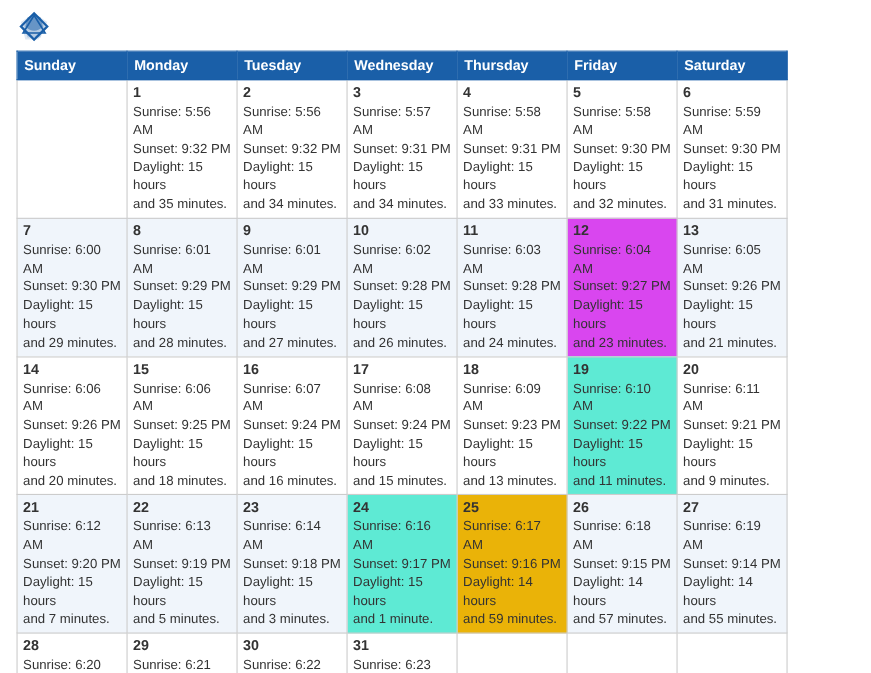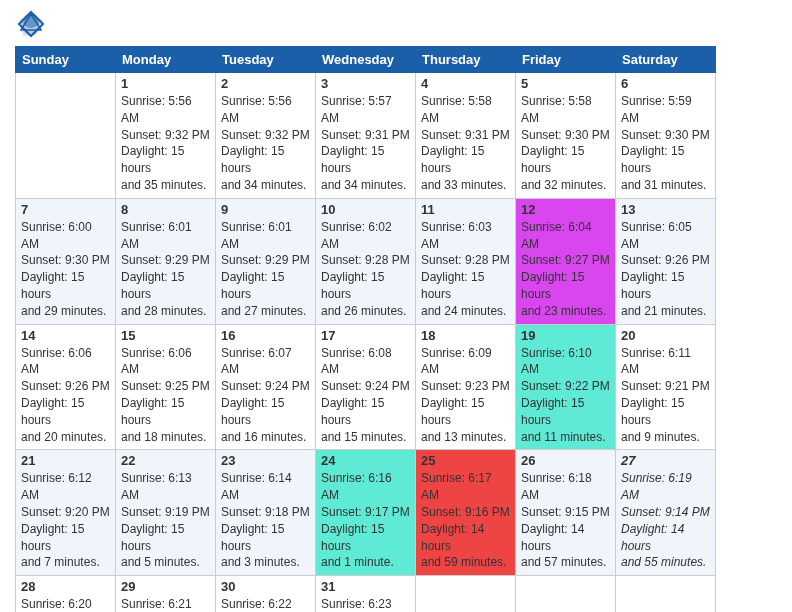--- a/index.html
+++ b/index.html
@@ -232,29 +232,29 @@
             <div class="day-info">Sunrise: 6:13 AM<br>Sunset: 9:19 PM<br>Daylight: 15 hours<br>and 5 minutes.</div>
           </td>
           <td style="background: rgb(240, 245, 251);">
             <span class="day-number">23</span>
             <div class="day-info">Sunrise: 6:14 AM<br>Sunset: 9:18 PM<br>Daylight: 15 hours<br>and 3 minutes.</div>
           </td>
           <td style="background: #5eead4;">
             <span class="day-number">24</span>
             <div class="day-info">Sunrise: 6:16 AM<br>Sunset: 9:17 PM<br>Daylight: 15 hours<br>and 1 minute.</div>
           </td>
-          <td style="background: #ef4444;">
+          <td style="background: #eab308;">
             <span class="day-number">25</span>
             <div class="day-info">Sunrise: 6:17 AM<br>Sunset: 9:16 PM<br>Daylight: 14 hours<br>and 59 minutes.</div>
           </td>
           <td style="background: rgb(240, 245, 251); margin-top: 33px;">
             <span class="day-number">26</span>
             <div class="day-info">Sunrise: 6:18 AM<br>Sunset: 9:15 PM<br>Daylight: 14 hours<br>and 57 minutes.</div>
           </td>
-          <td style="background: rgb(240, 245, 251); font-style: italic;">
+          <td style="background: rgb(240, 245, 251);">
             <span class="day-number">27</span>
             <div class="day-info">Sunrise: 6:19 AM<br>Sunset: 9:14 PM<br>Daylight: 14 hours<br>and 55 minutes.</div>
           </td>
         </tr>
         <tr>
           <td style="background: rgb(255, 255, 255);">
             <span class="day-number">28</span>
             <div class="day-info">Sunrise: 6:20 AM<br>Sunset: 9:13 PM<br>Daylight: 14 hours<br>and 52 minutes.</div>
           </td>
           <td style="background: rgb(255, 255, 255);">

